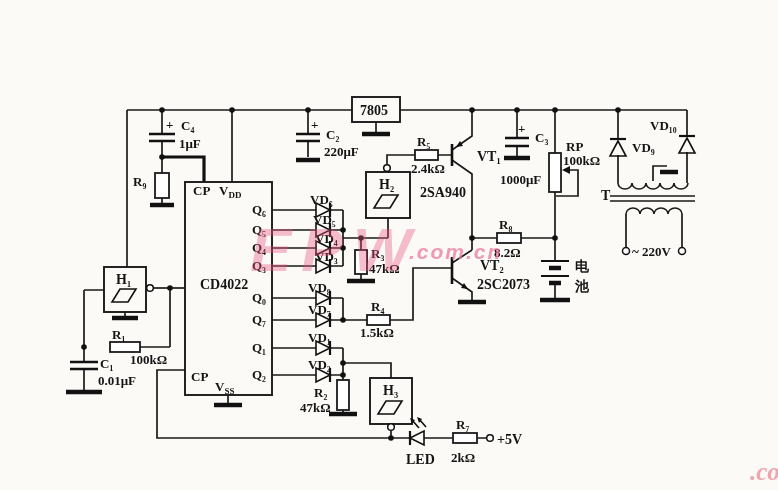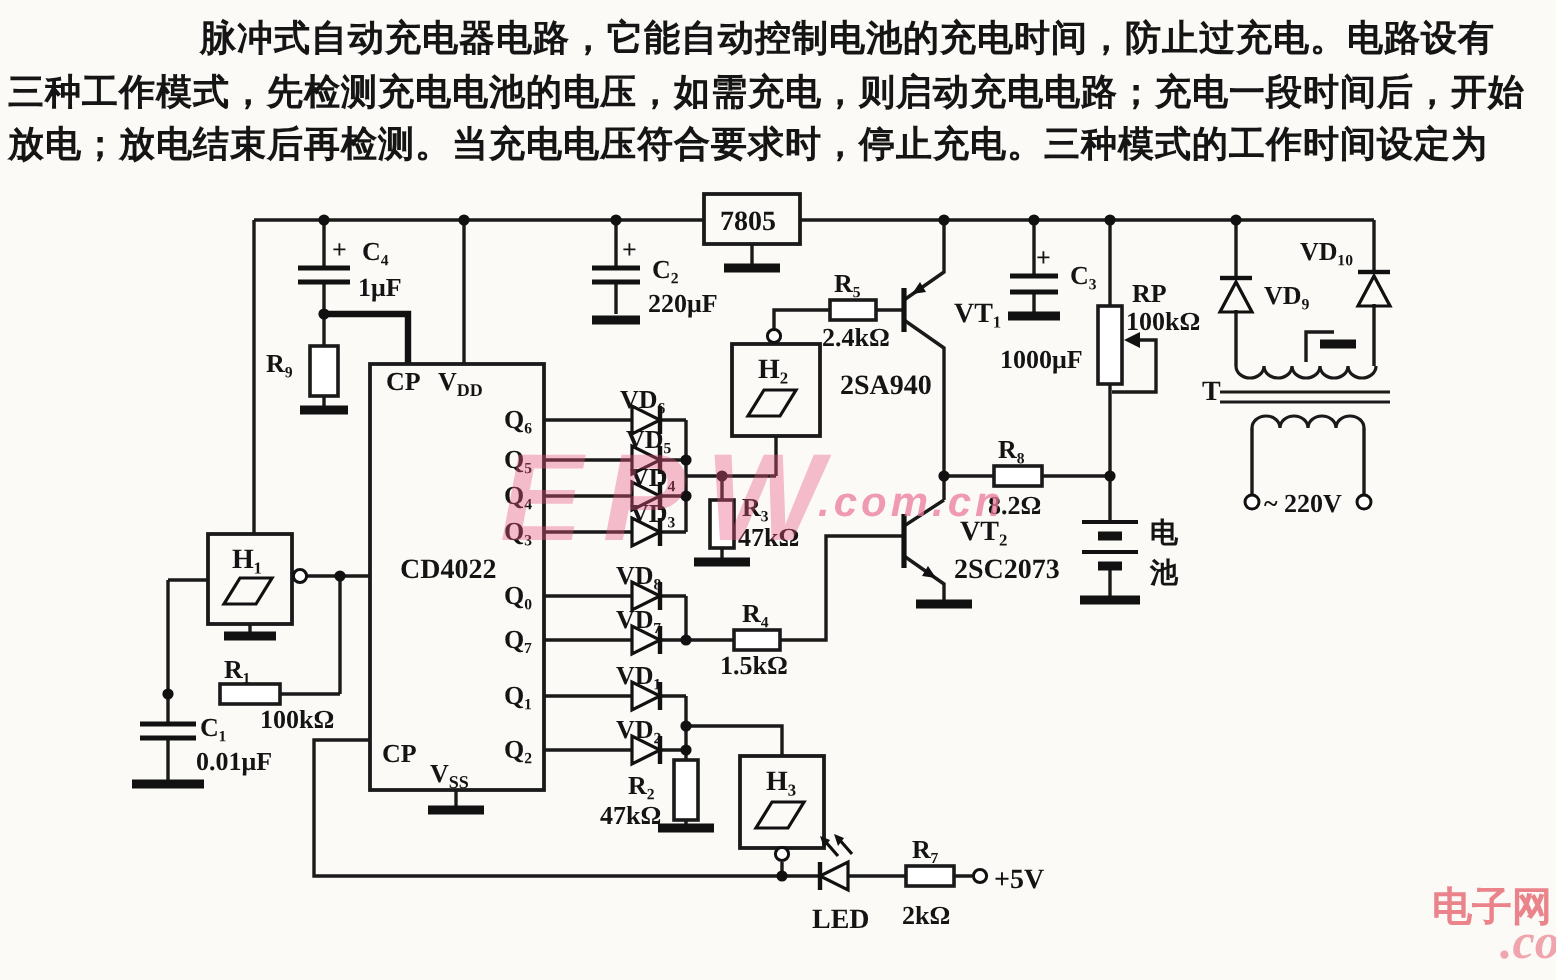--- a/index.html
+++ b/index.html
@@ -25,25 +25,20 @@
   #wm-21cn{left:716px;top:440px;font:700 20px "Liberation Sans","DejaVu Sans",sans-serif;
           color:rgba(224,58,72,0.62);}
   #wm-21dom{left:702px;top:458px;font:italic 700 25px "Liberation Serif","DejaVu Serif",serif;
           color:rgba(230,95,110,0.55);margin-left:48px;}
 </style>
 </head>
 <body>
 
 <div id="page">
 
-  <div id="para">
-    <span class="l1">脉冲式自动充电器电路，它能自动控制电池的充电时间，防止过充电。电路设有</span>
-    <span class="ln">三种工作模式，先检测充电电池的电压，如需充电，则启动充电电路；充电一段时间后，开始</span>
-    <span class="ln">放电；放电结束后再检测。当充电电压符合要求时，停止充电。三种模式的工作时间设定为</span>
-  </div>
 
   <svg width="778" height="490" viewBox="0 0 778 490">
 
     <g stroke="#1a1a1a" stroke-width="1.7" fill="none">
       <path d="M127,110 H352 M400,110 H687"></path>
       <path d="M127,110 V267"></path>
       <path d="M162,110 V134 M162,141 V157"></path>
       <path d="M162,157 V173 M162,198 V203"></path>
       <path d="M232,110 V182"></path>
       <path d="M308,110 V134 M308,141 V157"></path>
@@ -301,15 +296,14 @@
 
     <text x="575" y="271" class="big">电</text>
     <text x="575" y="291" class="big">池</text>
 
     <text x="601" y="200" class="big">T</text>
     <text x="632" y="256">~ 220V</text>
   </svg>
 
   <div id="wm-epw" class="wm">EPW</div>
   <div id="wm-dom" class="wm">.com.cn</div>
-  <div id="wm-21cn" class="wm">电子网</div>
   <div id="wm-21dom" class="wm">.com</div>
 </div>
 
 </body></html>

